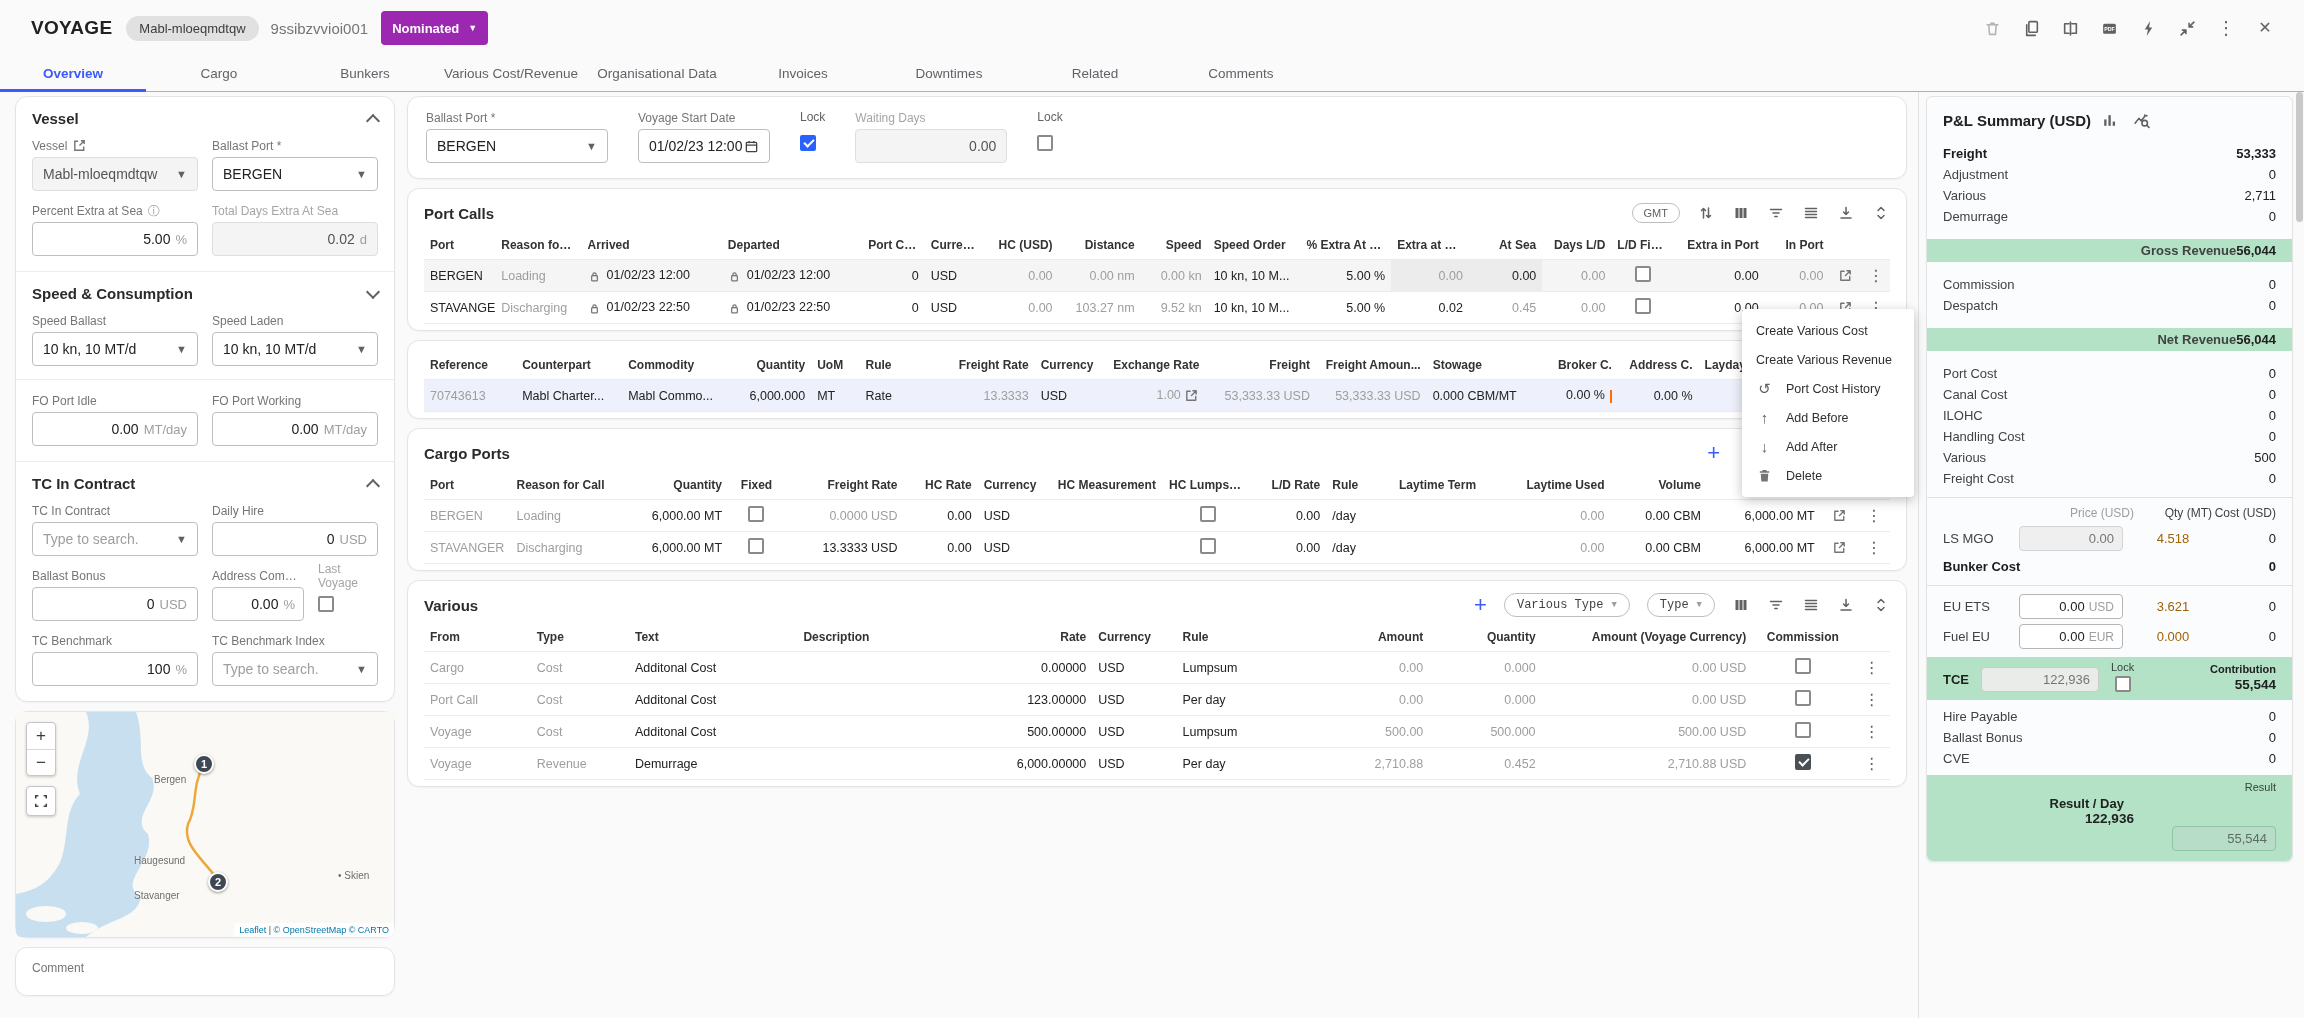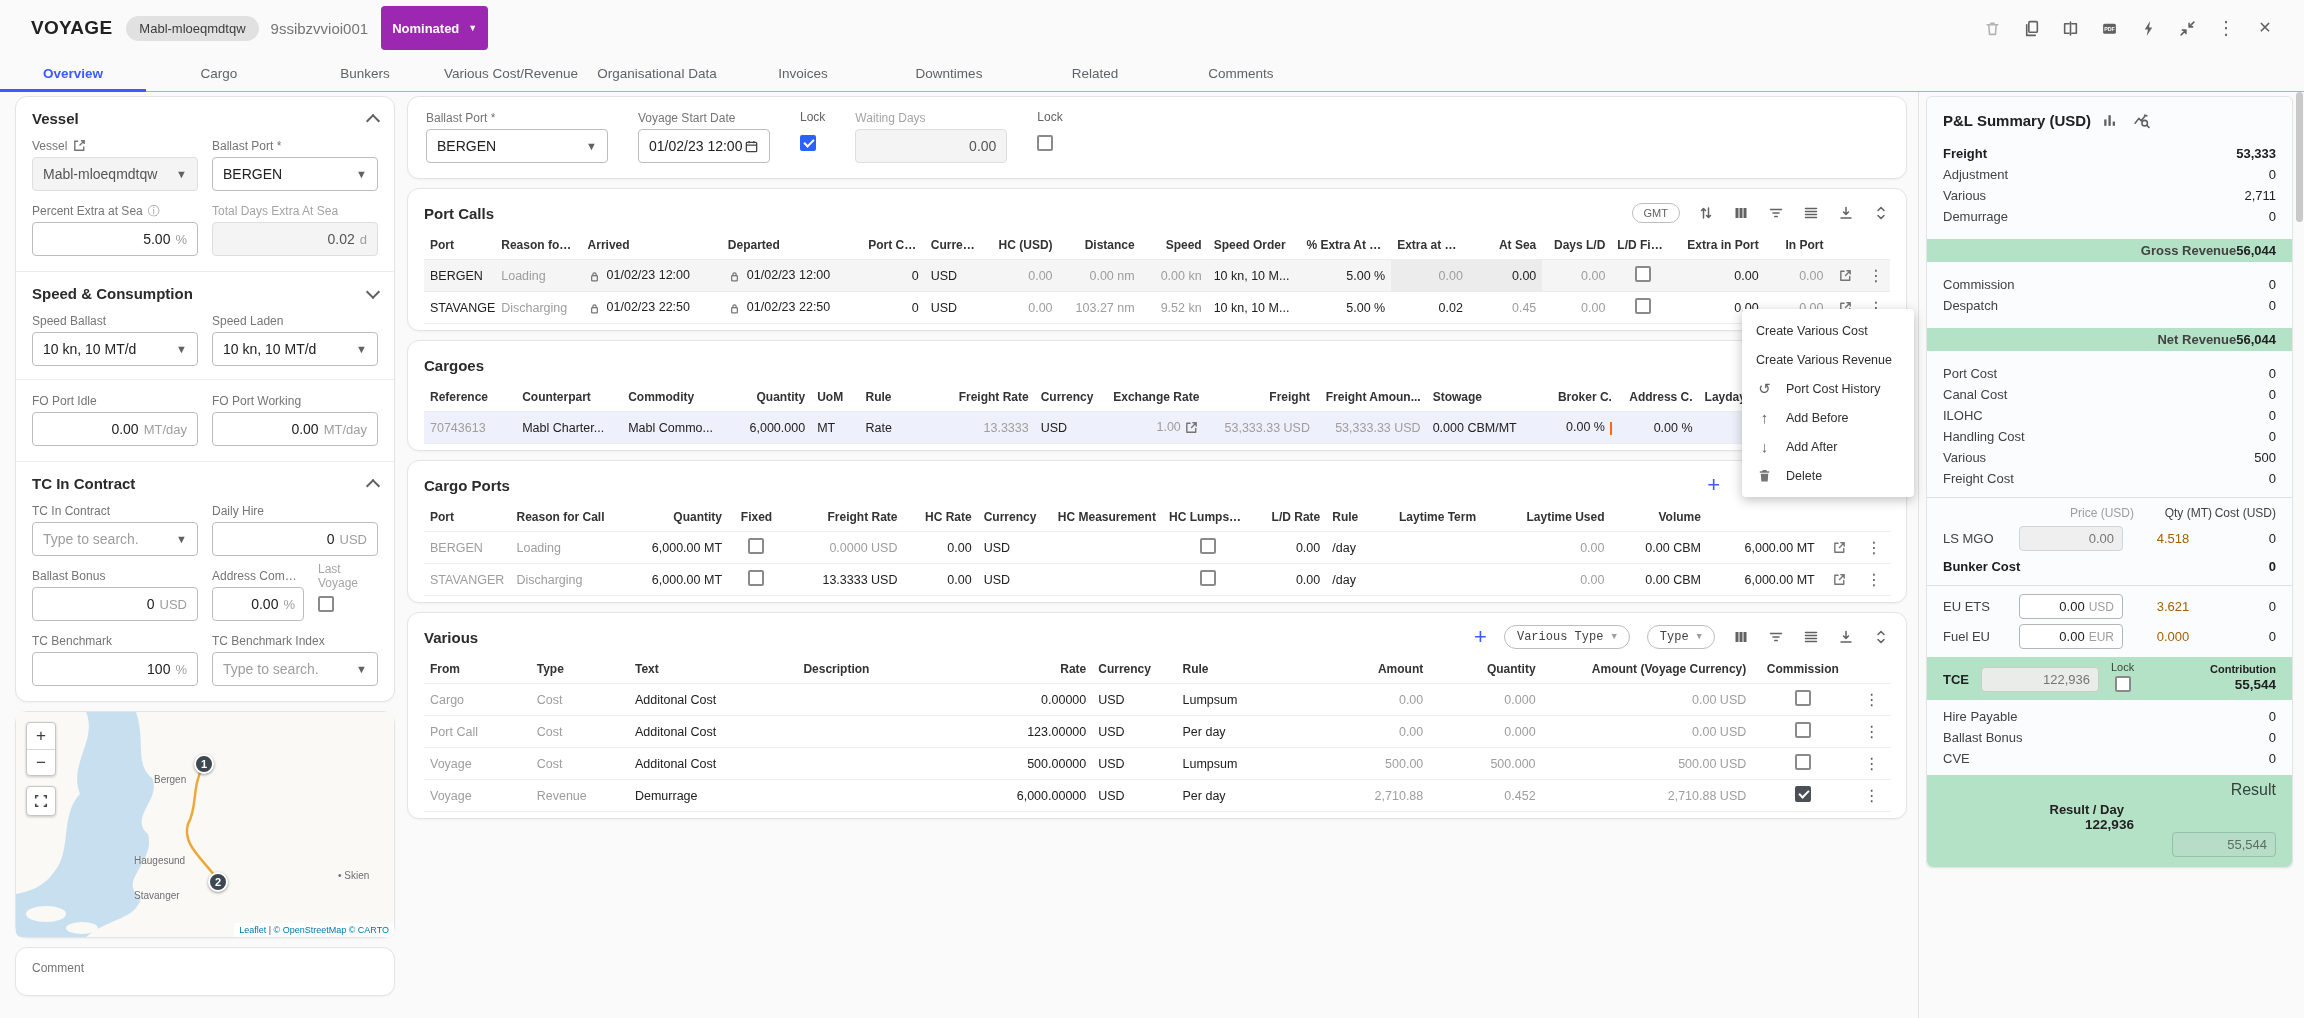--- a/index.html
+++ b/index.html
@@ -4,21 +4,21 @@
 <style>
   * { margin:0; padding:0; box-sizing:border-box; }
   html,body { width:2304px; height:1018px; overflow:hidden; }
   body { font-family:"Liberation Sans","DejaVu Sans",sans-serif; background:#fafafa; color:#212121; position:relative; font-size:13px; }
 
   
   .topbar { height:56px; display:flex; align-items:center; padding:0 30px 0 31px; }
   .topbar .title { font-size:19px; font-weight:700; letter-spacing:.3px; }
   .chip { background:#e1e1e1; border-radius:14px; padding:5px 13px; font-size:13px; color:#3c3c3c; margin-left:14px; }
   .voyno { margin-left:12px; color:#757575; font-size:15px; }
-  .badge { margin-left:13px; background:#9c27b0; color:#fff; border-radius:4px; height:44px; display:inline-flex; align-items:center; padding:0 11px; font-size:13px; font-weight:600; cursor:pointer; }
+  .badge { margin-left:13px; background:#9c27b0; color:#fff; border-radius:4px; height:34px; display:inline-flex; align-items:center; padding:0 11px; font-size:13px; font-weight:600; cursor:pointer; }
   .badge .car { font-size:9px; margin-left:9px; }
   .tb-icons { margin-left:auto; display:flex; align-items:center; gap:21px; }
   .tb-icons .ic { width:18px; height:18px; display:inline-flex; align-items:center; justify-content:center; cursor:pointer; }
   .tb-icons .ic svg { width:17px; height:17px; }
   .ic.disabled svg { opacity:.45; }
   .tico { color:#616161; font-size:17px; line-height:1; }
 
   
   .tabbar { height:36px; border-bottom:1px solid #eab308; display:flex; }
   .tab { width:146px; display:flex; align-items:center; justify-content:center; font-size:13.5px; color:#5f6368; cursor:pointer; position:relative; }
@@ -136,21 +136,21 @@
   .pinput .suffix { color:#9e9e9e; margin-left:4px; font-size:12px; }
   .tceband { background:#b4e2c7; margin:8px -16px 0; padding:4px 16px 8px; display:flex; align-items:flex-end; gap:12px; }
   .tceband .tl { font-weight:700; font-size:13px; padding-bottom:5px; }
   .tceband .pinput { width:118px; background:#e9ece9; border-color:#c9cdc9; }
   .minicol { display:flex; flex-direction:column; align-items:center; gap:3px; font-size:11px; color:#33443a; }
   .tceband .right { margin-left:auto; display:flex; flex-direction:column; align-items:flex-end; gap:2px; }
   .tceband .right .clab { font-size:11px; font-weight:700; }
   .tceband .right .cval { font-size:13.5px; font-weight:700; }
   .pbottom { padding-top:6px; }
   .resband { background:#b4e2c7; margin:6px -16px -12px; padding:6px 16px 10px; border-radius:0 0 6px 6px; }
-  .resband .rlab { text-align:right; font-size:16px; color:#33443a; margin-bottom:3px; }
+  .resband .rlab { text-align:right; font-size:11px; color:#33443a; margin-bottom:3px; }
   .resband .rrow { display:flex; align-items:center;flex-direction:column; }
   .resband .rtitle { font-weight:700; font-size:13px; width:120px; }
   .resband .rpd { font-weight:700; font-size:13.5px; }
   .rbox { margin-left:auto; width:104px; height:25px; background:#b7ddc8; border:1px solid #92c3a6; border-radius:4px; display:flex; align-items:center; justify-content:flex-end; padding:0 8px; color:#5c6e63; font-size:13px; }
 </style>
 </head>
 <body>
 
 <header class="topbar">
   <span class="title">VOYAGE</span>
@@ -633,26 +633,20 @@
                   <path d="M6.5 3.5H3v9.5h9.5V9M9.5 3h3.5v3.5M12.8 3.2 8 8"></path>
                 </svg>
               </span></td>
             <td class="al-c"><span class="kebab">⋮</span></td>
           </tr>
         </tbody>
       </table>
   </div>
 
   <div class="card tbl-card">
-    <div class="tbl-head">
-      <span class="tbl-title">Cargoes</span>
-      <span class="tbl-tools">
-          <span class="plus">+</span>
-        </span>
-    </div>
     <table id="tbl-cargoes">
         <colgroup>
           <col style="width:6.29%">
           <col style="width:7.23%">
           <col style="width:7.23%">
           <col style="width:5.66%">
           <col style="width:3.30%">
           <col style="width:5.66%">
           <col style="width:6.29%">
           <col style="width:4.56%">

